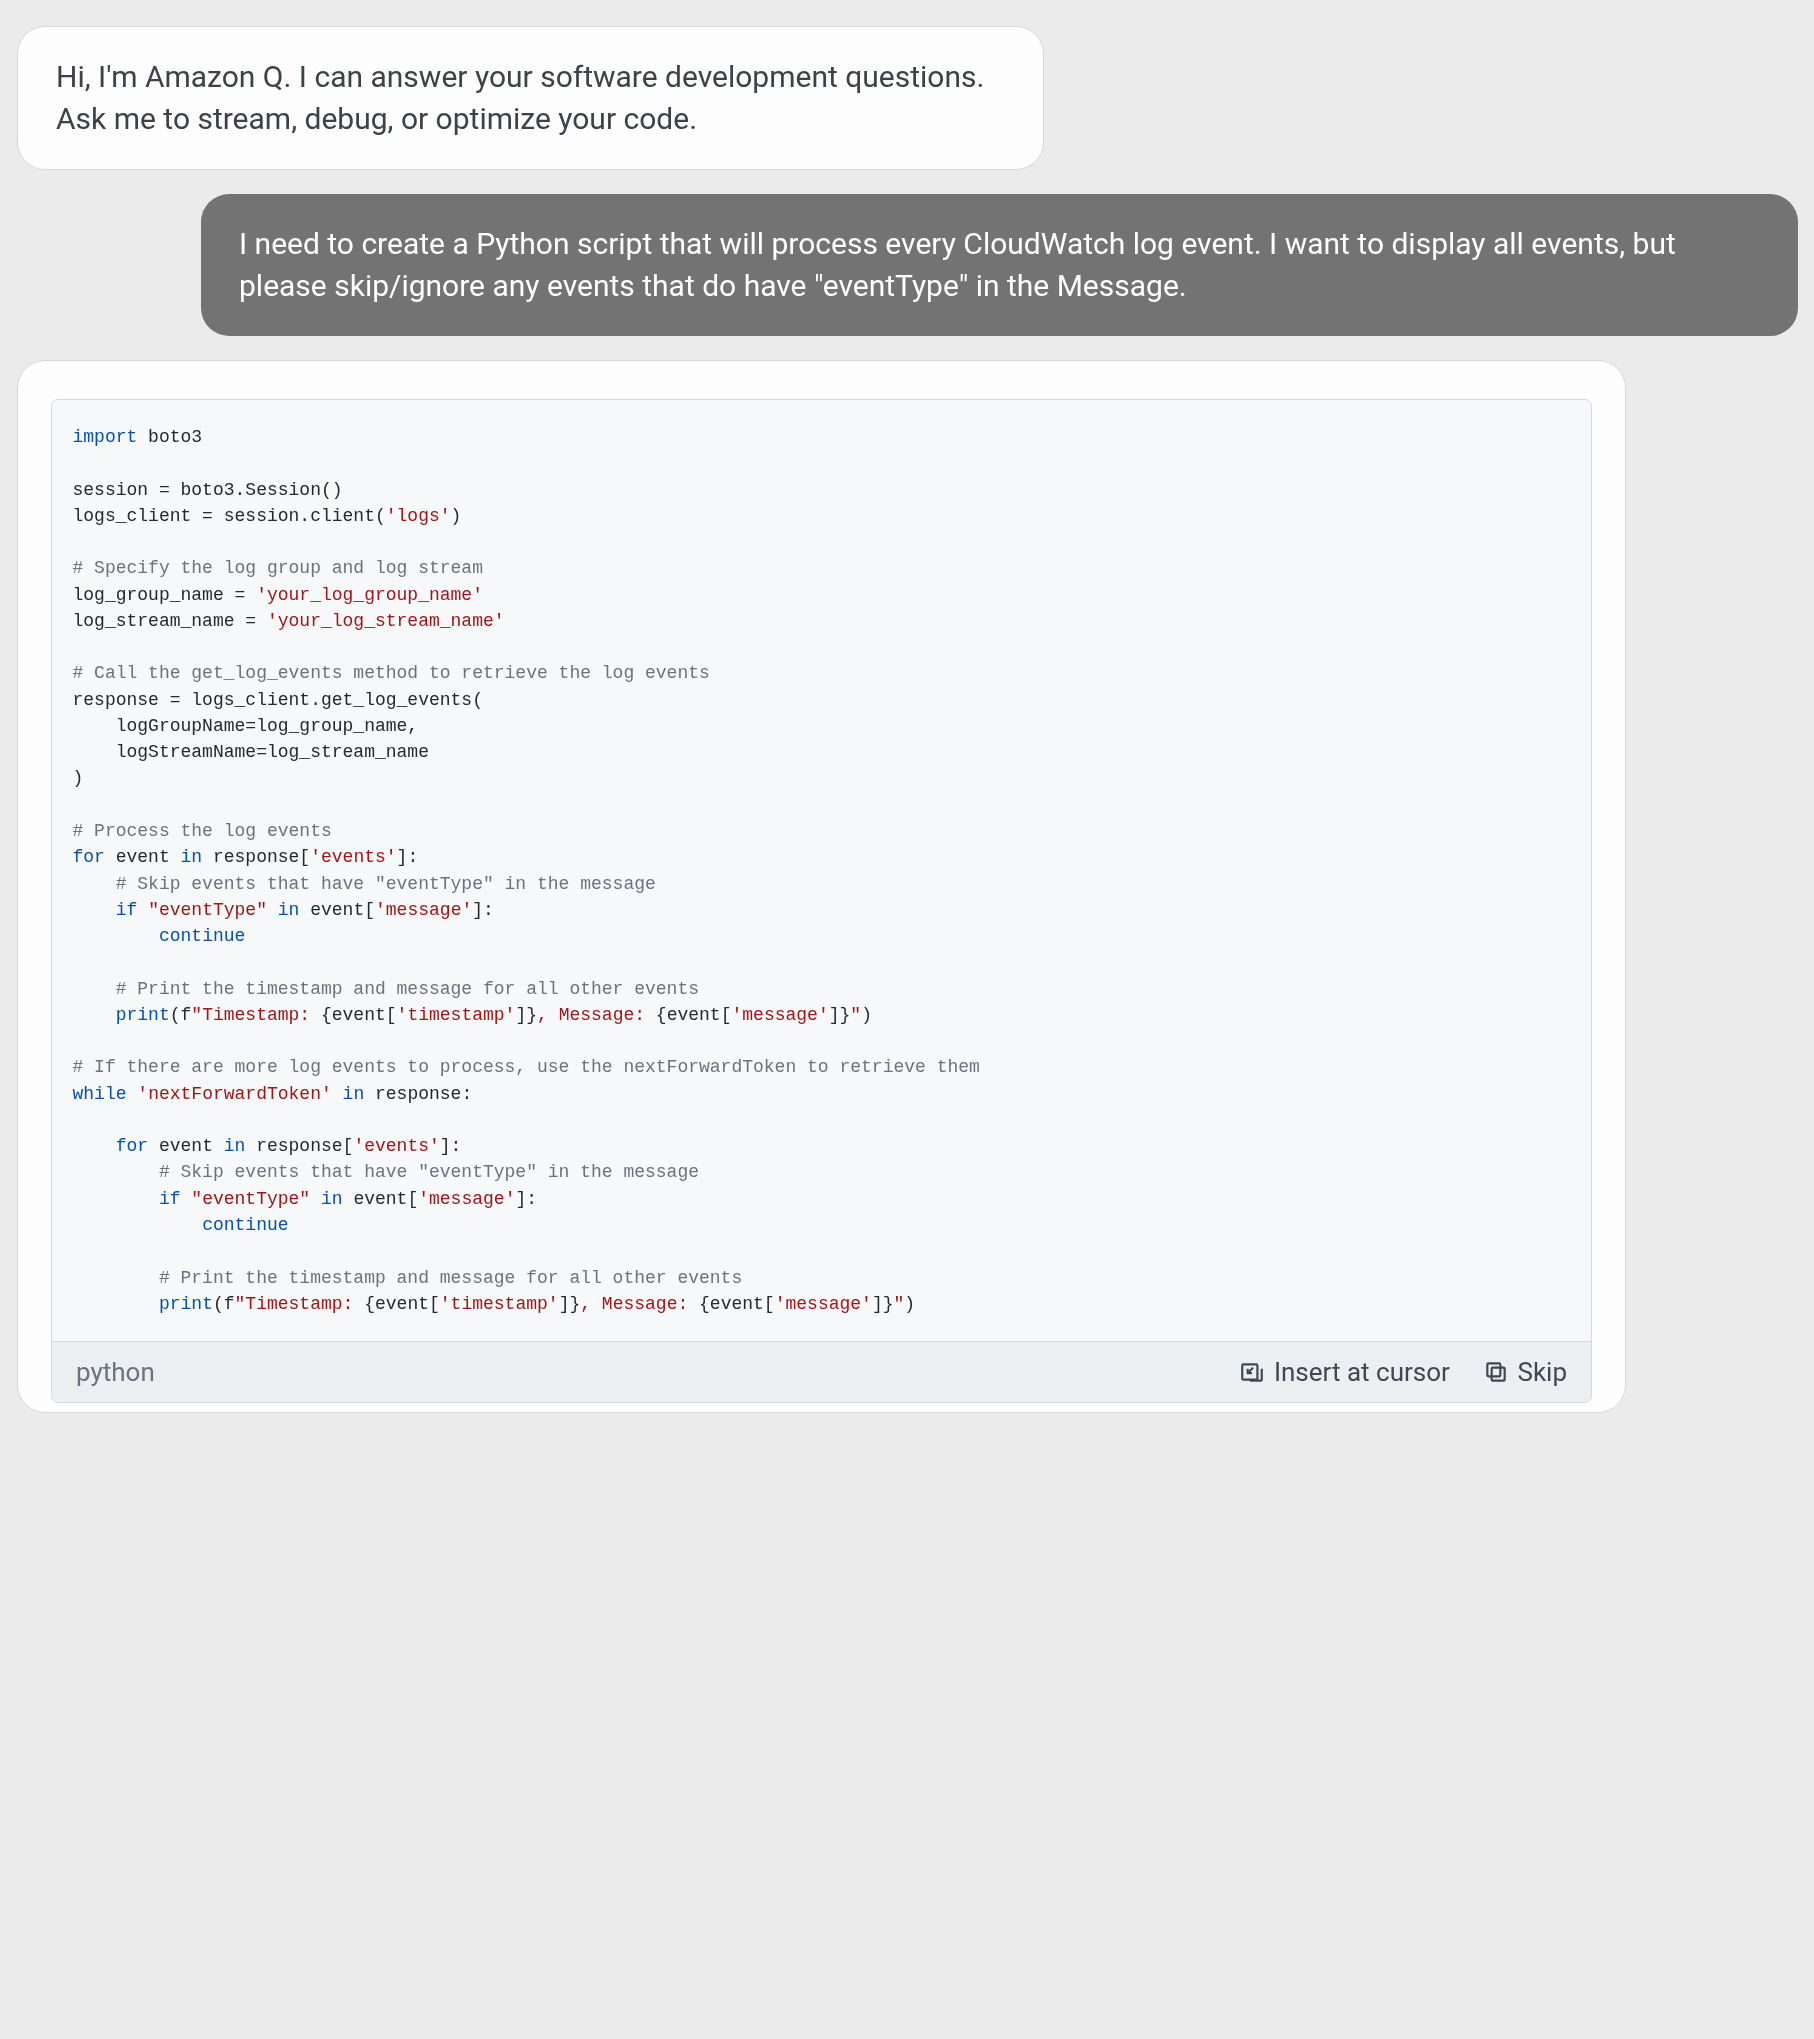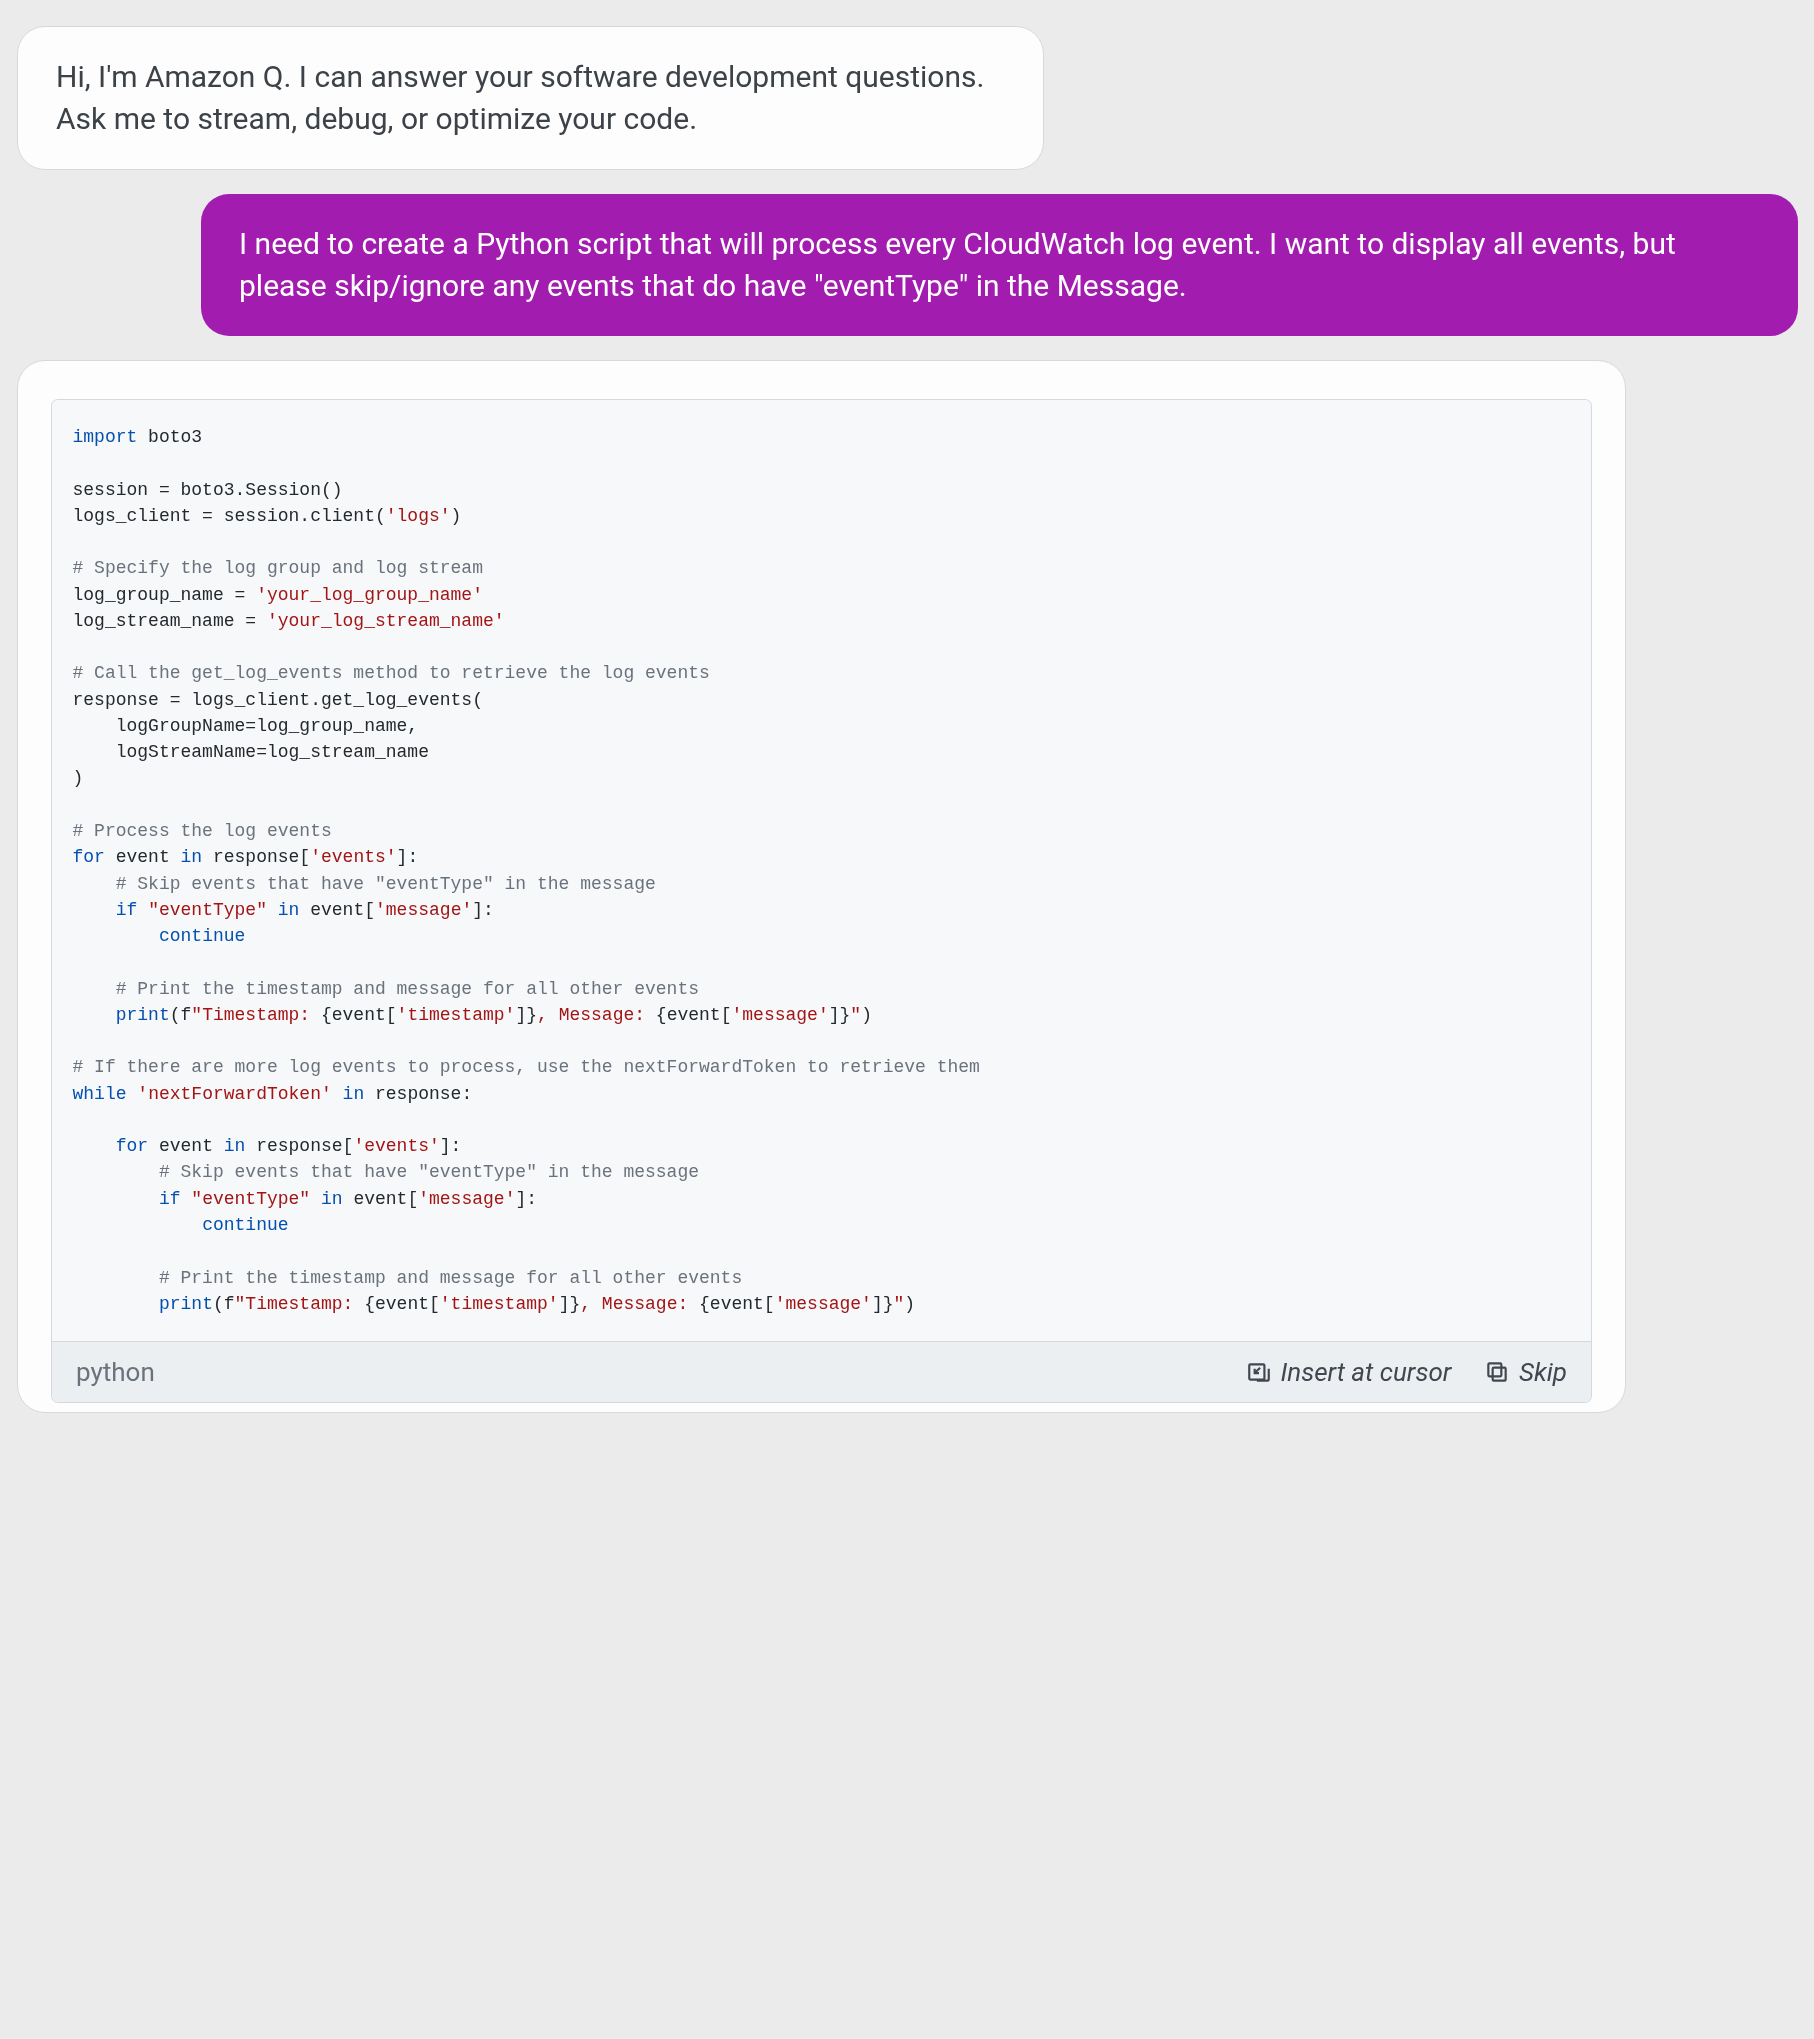--- a/index.html
+++ b/index.html
@@ -38,21 +38,21 @@
     background: #fafafa;
     font-size: 26px;
     color: #555;
     vertical-align: middle;
     margin: 0 3.4px;
     position: relative;
     top: -1.7px;
   }
   .user-msg {
     align-self: flex-end;
-    background: #a21caf;
+    background: #737373;
     color: #fff;
     border: none;
     max-width: 1601px;
     width: calc(100% - 184px);
     margin-left: auto;
   }
   .assistant-answer {
     width: 1609px;
     margin: 0 auto 0 0;
     padding: 38px 33px 8.6px 33px;
@@ -92,21 +92,20 @@
     color: #6a737d;
     gap: 33px;
   }
   .code-lang { flex: 1; }
   .code-action {
     display: inline-flex;
     align-items: center;
     gap: 8.6px;
     color: #414750;
     cursor: pointer;
-    font-style: italic;
   }
   .code-action svg { width: 26px; height: 26px; }
   .tok-kw  { color: #0550ae; }
   .tok-str { color: #a31515; }
   .tok-com { color: #6a737d; }
 </style>
 </head>
 <body>
 
 <div class="chat-column">

